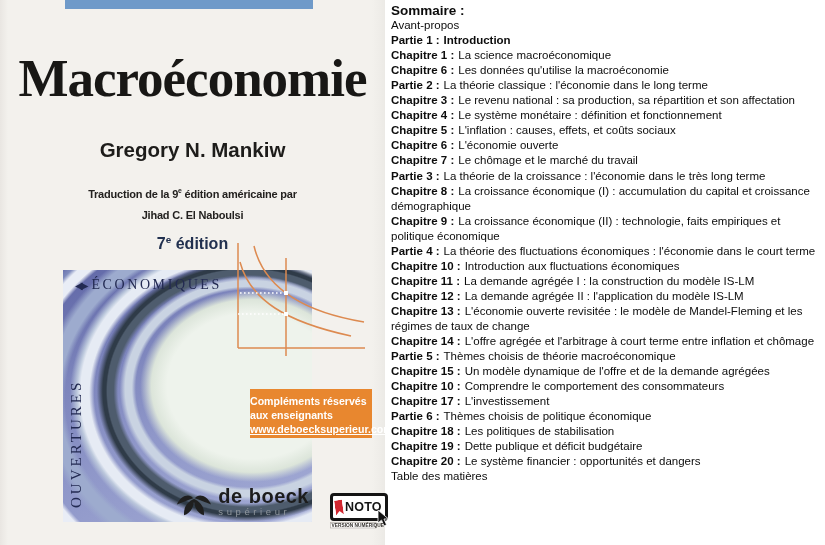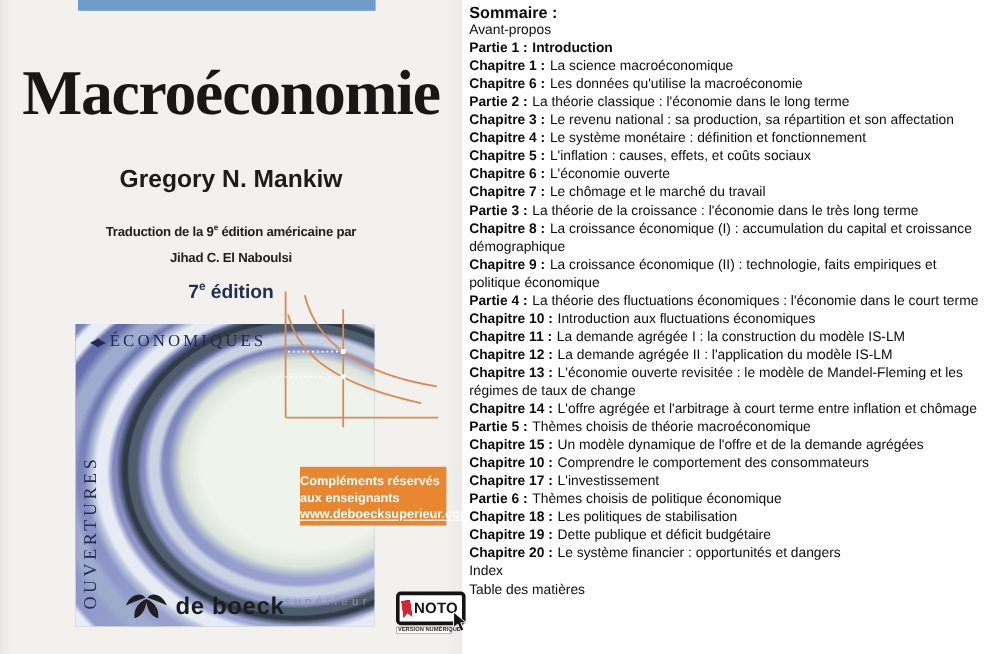--- a/index.html
+++ b/index.html
@@ -51,21 +51,21 @@
     letter-spacing:2.6px;font-weight:500;
   }
   .ouvertures{
     position:absolute;left:5px;top:26px;height:212px;
     writing-mode:vertical-rl;transform:rotate(180deg);
     font-family:"Liberation Serif",serif;font-size:15px;color:#232a52;
     letter-spacing:3px;display:flex;align-items:center;
   }
   
   .deboeck{position:absolute;right:3px;bottom:4px;display:flex;align-items:flex-end;gap:6px;}
-  .deboeck-names{display:flex;flex-direction:row;line-height:1;padding-bottom:2px;}
+  .deboeck-names{display:flex;flex-direction:column;line-height:1;padding-bottom:2px;}
   .deboeck-name{font-size:20px;font-weight:bold;color:#1c1c1c;letter-spacing:.5px;}
   .deboeck-sub{font-size:9.5px;color:#8e959c;letter-spacing:3.6px;margin-top:1px;}
 
   
   .promo{
     position:absolute;left:250px;top:389px;width:122px;height:49px;
     background:#e8872f;color:#ffffff;
     font-size:10.6px;font-weight:bold;line-height:13.5px;padding-top:6px;box-sizing:border-box;
   }
   .promo-url{text-decoration:underline;font-weight:bold;display:block;margin-top:1px;}
@@ -222,17 +222,16 @@
       <div class="toc-row"><b class="toc-label">Chapitre 17 :</b><span class="toc-text">L'investissement</span></div>
 
       <div class="toc-row"><b class="toc-label">Partie 6 :</b><span class="toc-text">Thèmes choisis de politique économique</span></div>
 
       <div class="toc-row"><b class="toc-label">Chapitre 18 :</b><span class="toc-text">Les politiques de stabilisation</span></div>
 
       <div class="toc-row"><b class="toc-label">Chapitre 19 :</b><span class="toc-text">Dette publique et déficit budgétaire</span></div>
 
       <div class="toc-row"><b class="toc-label">Chapitre 20 :</b><span class="toc-text">Le système financier : opportunités et dangers</span></div>
 
-      <div class="toc-row"><b class="toc-label"></b><span class="toc-text">Index</span></div>
 
       <div class="toc-row"><b class="toc-label"></b><span class="toc-text">Table des matières</span></div>
     </div>
 </div>
 
 </body></html>

